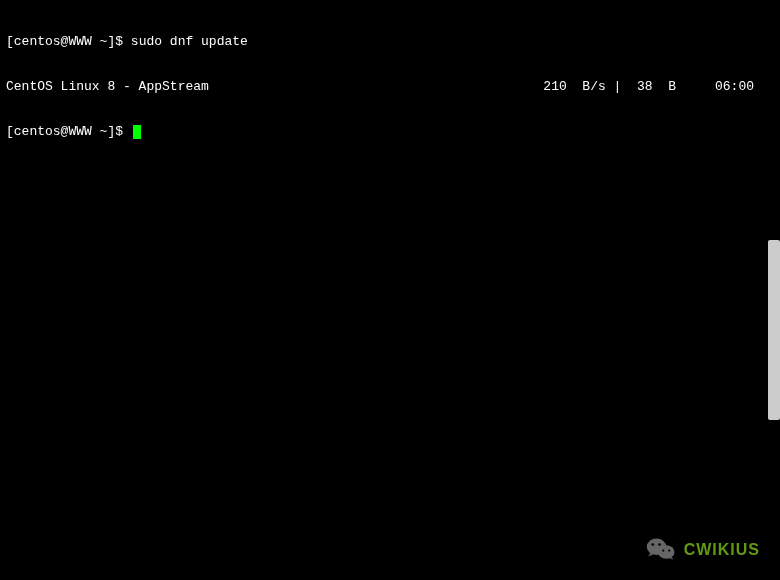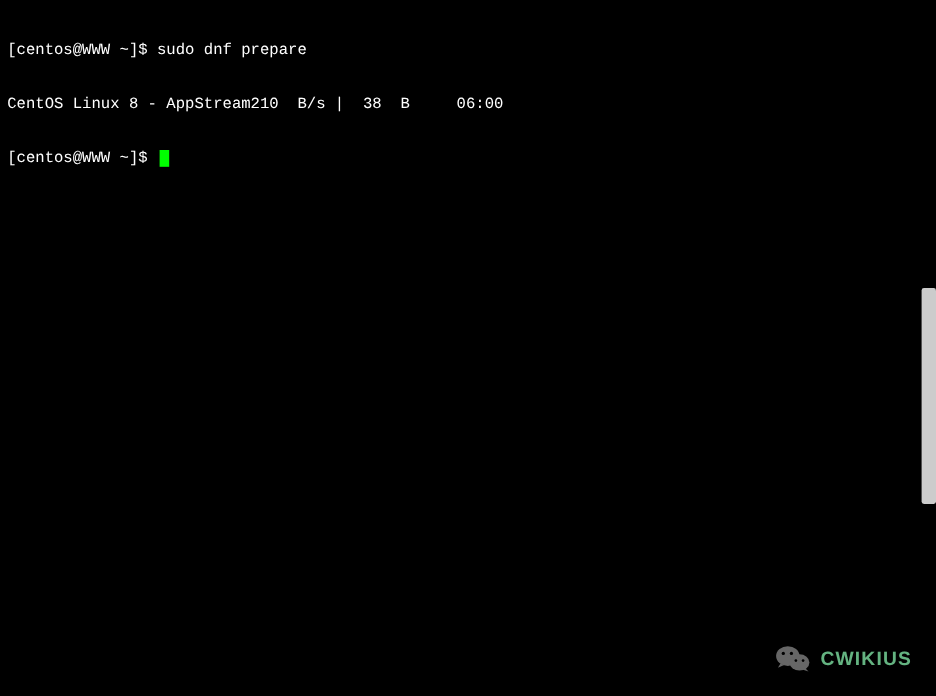--- a/index.html
+++ b/index.html
@@ -23,21 +23,21 @@
       white-space: pre;
       letter-spacing: 0;
     }
     .line {
       display: block;
       white-space: pre-wrap;
       word-break: break-all;
     }
     .status-line {
       display: flex;
-      justify-content: flex-start;
+      justify-content: space-between;
     }
     .status-left {
       flex: 0 0 auto;
     }
     .status-right {
       flex: 0 0 auto;
       padding-right: 20px;
     }
     .cursor {
       display: inline-block;
@@ -69,32 +69,32 @@
       width: 30px;
       height: 26px;
       position: relative;
     }
     .watermark-icon svg {
       width: 100%;
       height: 100%;
       fill: #888888;
     }
     .watermark-text {
-      color: #86efac;
+      color: #84cc16;
       font-family: Arial, sans-serif;
       font-size: 16px;
       font-weight: bold;
       letter-spacing: 1px;
     }
   </style>
 </head>
 <body>
 
 <div class="terminal">
-  <span class="line"><span>[centos@WWW ~]$ </span><span>sudo dnf prepare</span></span>
+  <span class="line"><span>[centos@WWW ~]$ </span><span>sudo dnf update</span></span>
   <div class="status-line">
     <span class="status-left">CentOS Linux 8 - AppStream</span>
     <span class="status-right">210  B/s |  38  B     06:00</span>
   </div>
   <span class="line"><span>[centos@WWW ~]$ </span><span class="cursor"></span></span>
 </div>
 
 <div class="scrollbar"></div>
 
 <div class="watermark">

